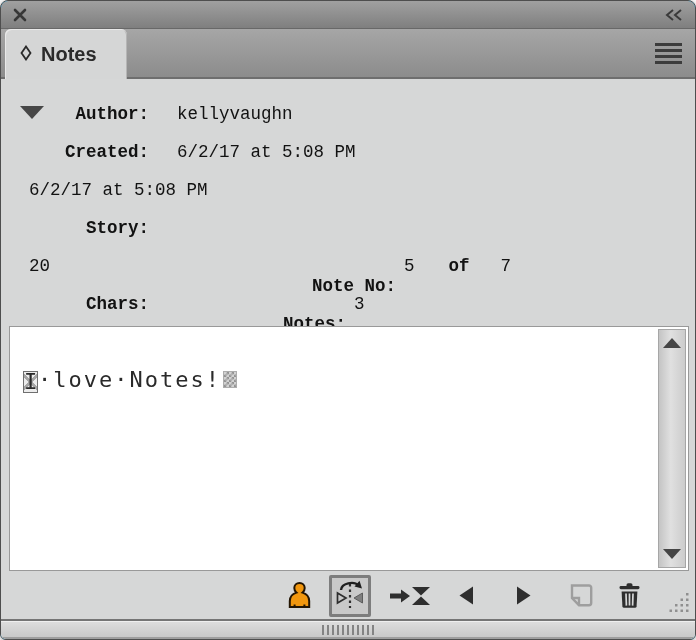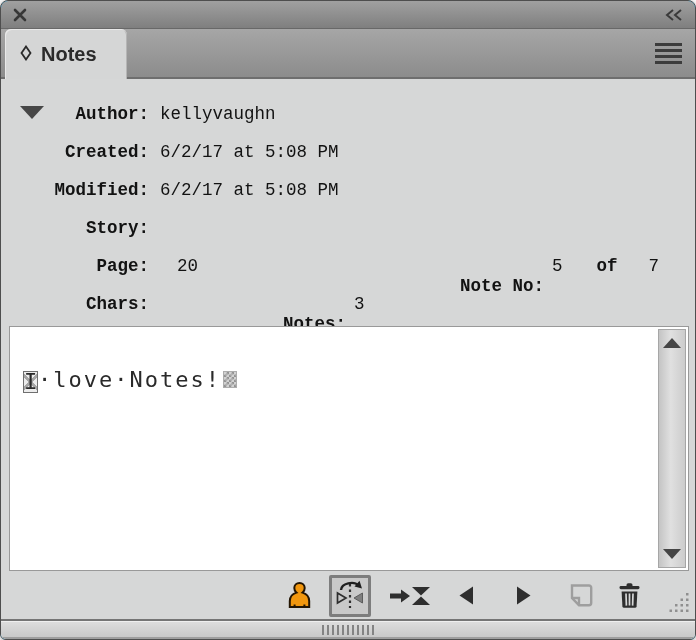--- a/index.html
+++ b/index.html
@@ -53,21 +53,21 @@
     position:absolute; left:19px; top:27px;
     width:0; height:0;
     border-left:12px solid transparent;
     border-right:12px solid transparent;
     border-top:13px solid #474747;
   }
 
   .info { position:absolute; top:16px; left:0; right:0; font-size:17.5px; }
   .info-row { display:flex; align-items:center; height:38px;font-family:Liberation Mono, monospace; }
   .lbl  { width:148px; text-align:right; font-weight:bold; flex:none; }
-  .val  { margin-left:11px; }
+  .val  { margin-left:28px; }
   .val-fixed { margin-left:28px; width:170px; flex:none; }
   .lbl2 { width:197px; text-align:right; font-weight:bold; flex:none;margin-top:40px; }
   .val2 { margin-left:8px; }
   .of   { margin-left:34px; font-weight:bold; }
   .total{ margin-left:31px; }
 
   
   .editor {
     position:absolute; left:8px; top:247px;
     width:678px; height:243px;
@@ -180,29 +180,27 @@
       <div class="info">
         <div class="info-row">
           <span class="lbl">Author:</span>
           <span class="val">kellyvaughn</span>
         </div>
         <div class="info-row">
           <span class="lbl">Created:</span>
           <span class="val">6/2/17 at 5:08 PM</span>
         </div>
         <div class="info-row">
-          <span class="lbl">Modified:</span>
           <span class="val">6/2/17 at 5:08 PM</span>
         </div>
         <div class="info-row">
           <span class="lbl">Story:</span>
           <span class="val"></span>
         </div>
         <div class="info-row">
-          <span class="lbl">Page:</span>
           <span class="val-fixed">20</span>
           <span class="lbl2">Note No:</span>
           <span class="val2">5</span>
           <span class="of">of</span>
           <span class="total">7</span>
         </div>
         <div class="info-row">
           <span class="lbl">Chars:</span>
           <span class="lbl2">Notes:</span>
           <span class="val2">3</span>

